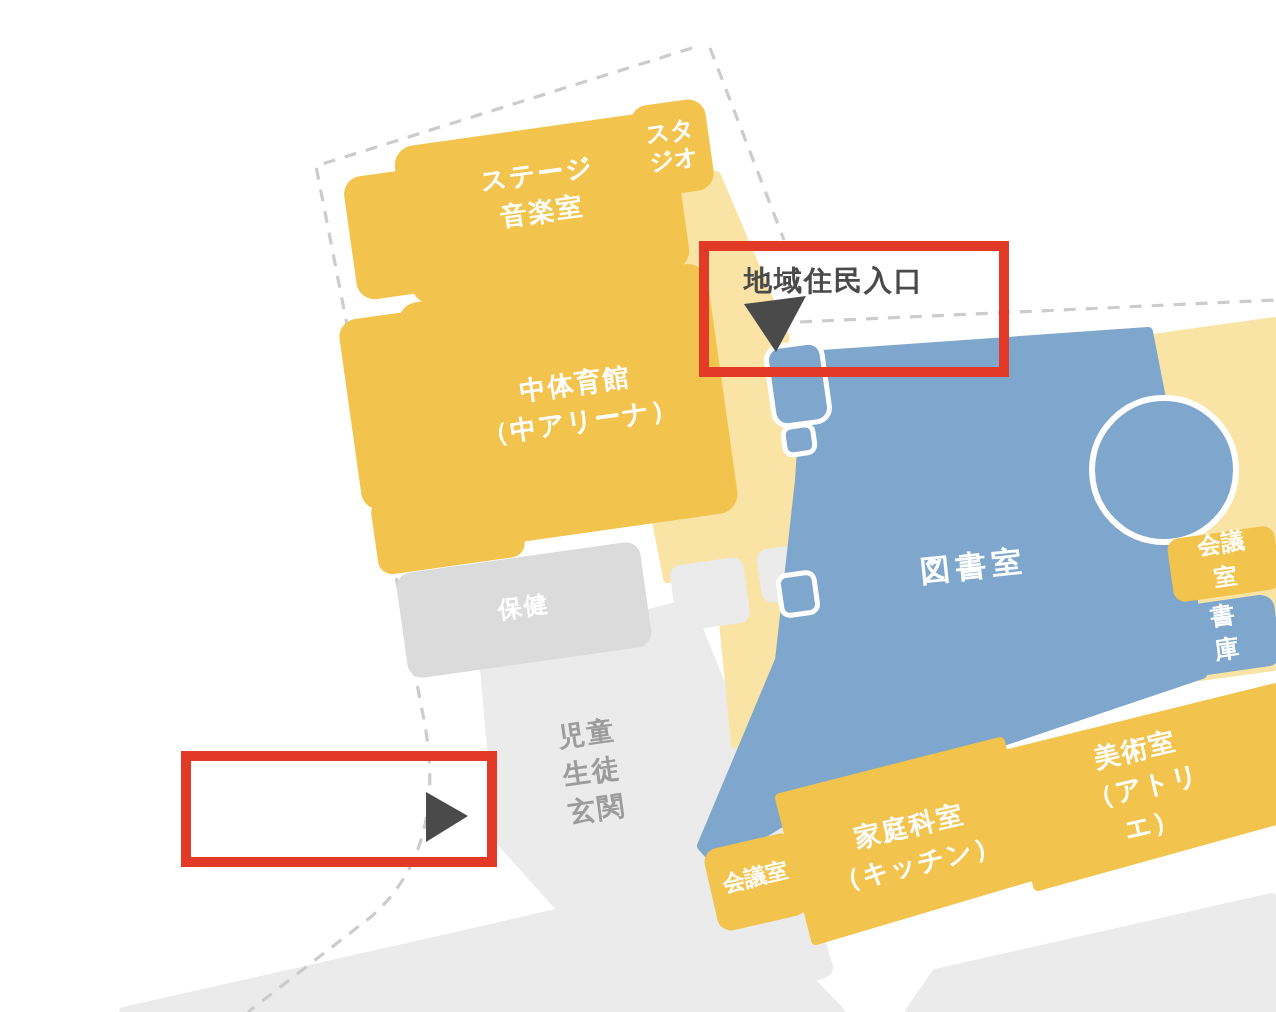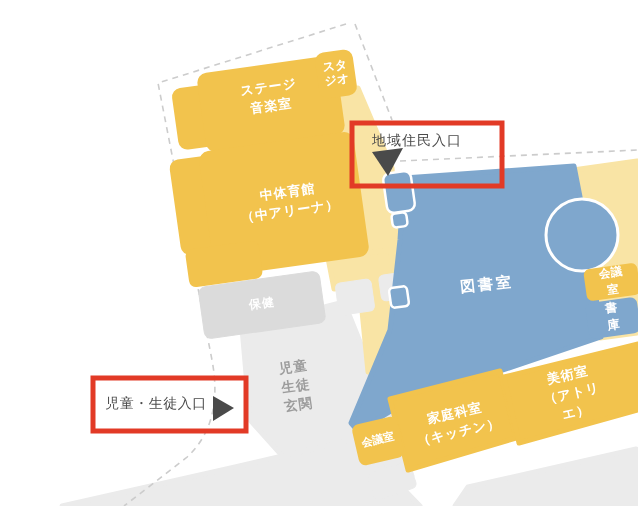--- a/index.html
+++ b/index.html
@@ -14,21 +14,21 @@
   .f-ground{fill:var(--ground);}   .s-ground{stroke:var(--ground);}
   .f-dark{fill:var(--dark);}
   .poly{stroke-width:5;stroke-linejoin:round;}
   .dash{fill:none;stroke:var(--boundary);stroke-width:1.6;stroke-dasharray:6 5;}
   .redbox{fill:none;stroke:var(--red);stroke-width:5;}
   .wline{stroke:#fff;}
   
   .map-label{position:absolute;transform:translate(-50%,-50%) rotate(var(--r,0deg));
     color:#fff;font-weight:700;white-space:pre-line;text-align:center;
     line-height:1.45;letter-spacing:1px;pointer-events:none;}
-  .annot{position:absolute;font-weight:400;color:var(--dark);white-space:nowrap;}
+  .annot{position:absolute;font-weight:700;color:var(--dark);white-space:nowrap;}
 </style>
 </head>
 <body>
 
 <div class="stage">
 
   <svg width="638" height="506" viewBox="0 0 638 506">
 
     <polygon class="f-ground s-ground poly" points="242,328 344,302 402,446 412,476 320,498 250,420"></polygon>
     <polygon class="f-ground s-ground poly" points="62,506 235,467 355,439 420,506"></polygon>
@@ -86,15 +86,14 @@
   <div class="map-label" style="left:457px;top:423px;font-size:13px;--r:-13deg;">家庭科室
 （キッチン）</div>
   <div class="map-label" style="left:572px;top:394px;font-size:13px;--r:-13deg;">美術室
 （アトリエ）</div>
   <div class="map-label" style="left:378px;top:440px;font-size:11px;--r:-13deg;letter-spacing:0;">会議室</div>
   <div class="map-label" style="left:296px;top:386px;font-size:13.5px;--r:-8deg;color:var(--muted_text);line-height:1.42;">児童
 生徒
 玄関</div>
 
   <div class="annot" style="left:372px;top:132px;font-size:14px;letter-spacing:1px;">地域住民入口</div>
-  <div class="annot" style="left:156px;top:404px;transform:translate(-50%,-50%);font-size:14px;letter-spacing:0.5px;">児童・生徒入口</div>
 
 </div>
 
 </body></html>

